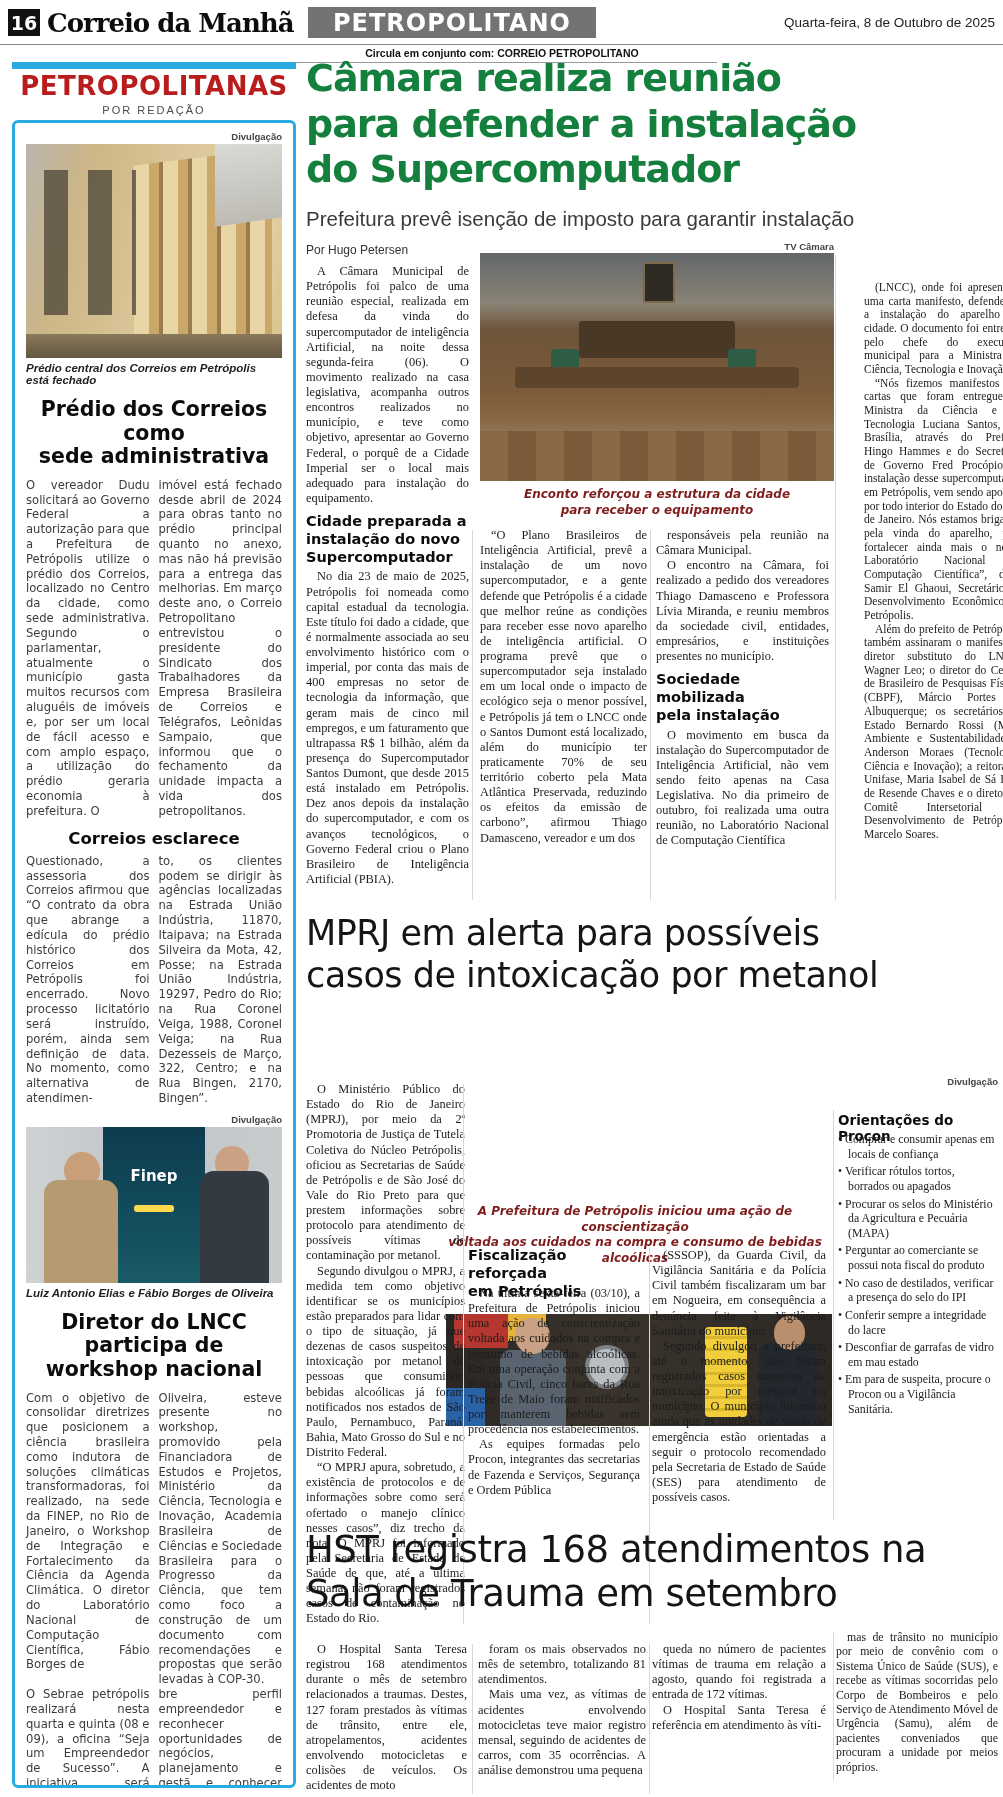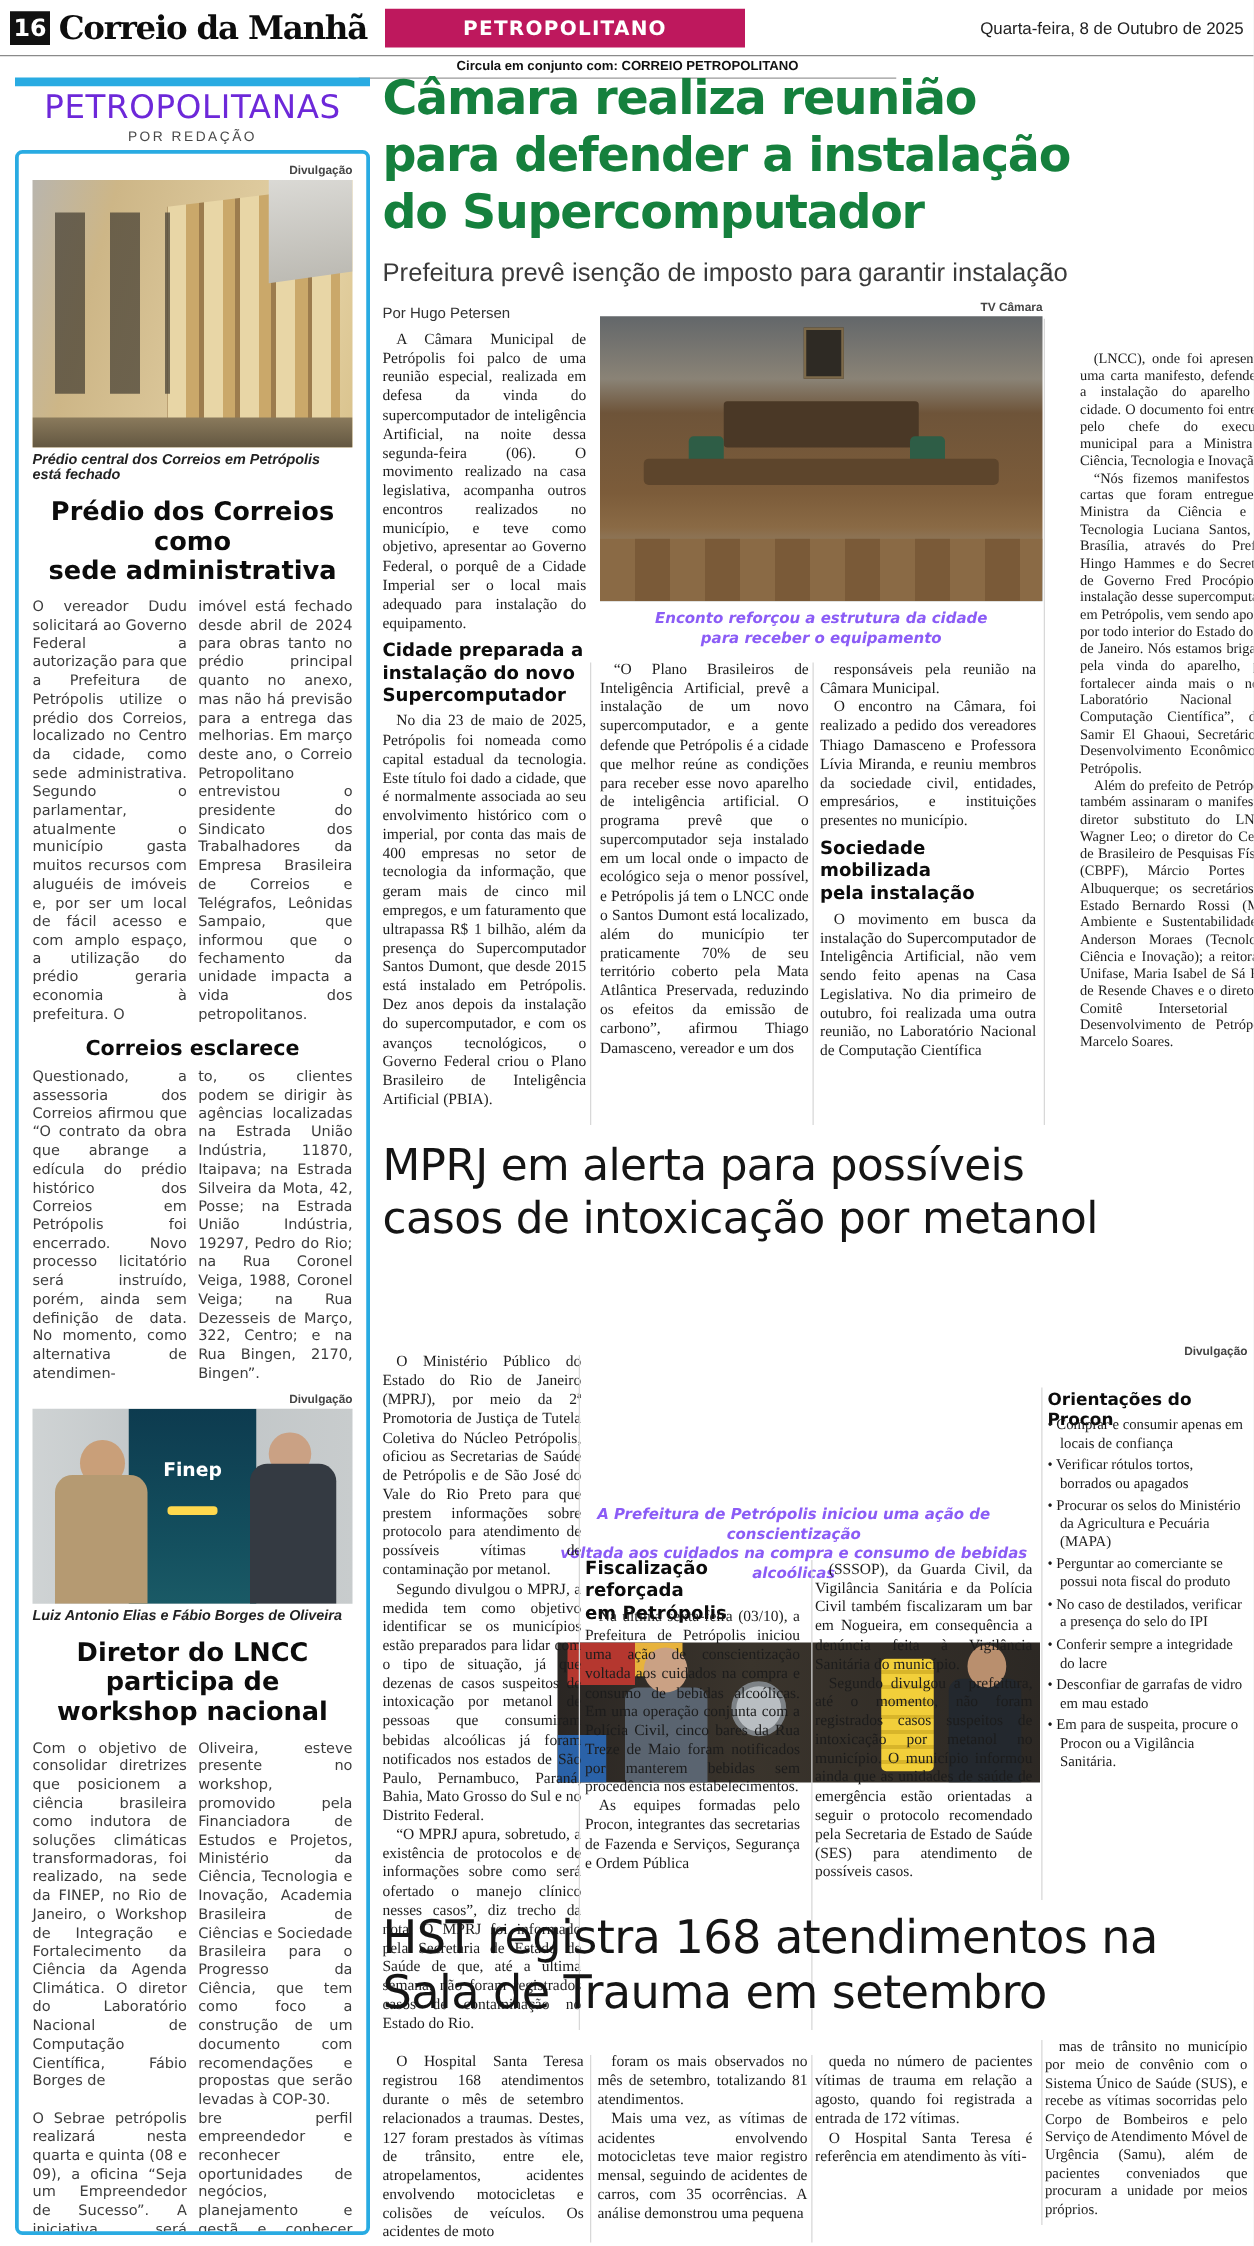--- a/index.html
+++ b/index.html
@@ -7,32 +7,32 @@
   .page { position:relative; width:1003px; height:1797px; background:#ffffff;
           font-family:"Liberation Sans",sans-serif; color:#1a1a1a; overflow:hidden; margin:0 auto; }
   .abs { position:absolute; }
 
   
   .pagenum { left:8px; top:9px; width:32px; height:27px; background:#111; color:#fff;
              font-family:"DejaVu Sans",sans-serif; font-weight:bold; font-size:19px;
              display:flex; align-items:center; justify-content:center; }
   .logo { left:47px; top:8px; font-family:"DejaVu Serif",serif; font-weight:bold;
           font-size:26px; letter-spacing:-1px; color:#0d0d0d; }
-  .banner { left:308px; top:7px; width:288px; height:31px; background:#be185d; color:#fff;
-            font-family:"DejaVu Sans",sans-serif; font-weight:bold; font-size:16px; letter-spacing:1px;
+  .banner { left:308px; top:7px; width:288px; height:31px; background:#737373; color:#fff;
+            font-family:"DejaVu Sans",sans-serif; font-weight:bold; font-size:24px; letter-spacing:1px;
             display:flex; align-items:center; justify-content:center; }
   .hdate { right:8px; top:15px; font-size:13.5px; color:#222; }
   .hrule { left:0; top:44px; width:1003px; height:1px; background:#8a8a8a; }
   .tagline { left:287px; top:47px; width:430px; text-align:center; font-size:10.5px; font-weight:bold;
              color:#111; padding-bottom:3px; border-bottom:1px solid #999; }
 
   
   .sb-bar { left:12px; top:62px; width:284px; height:7px; background:#29abe2; }
   .sb-title { left:12px; top:71px; width:284px; text-align:center; font-family:"DejaVu Sans",sans-serif;
-              font-weight:normal; font-size:26px; letter-spacing:0.5px; color:#6d28d9; }
+              font-weight:bold; font-size:26px; letter-spacing:0.5px; color:#b91c1c; }
   .sb-byline { left:12px; top:104px; width:284px; text-align:center; font-size:11px;
                letter-spacing:2px; color:#4a4a4a; }
   .sb-box { left:12px; top:120px; width:284px; height:1668px; border:3px solid #29abe2;
             border-radius:6px; padding:8px 11px; overflow:hidden; }
   .credit { text-align:right; font-size:9.5px; font-weight:bold; color:#444; margin-bottom:2px; }
   .photo { position:relative; overflow:hidden; width:100%; }
   .sb-caption { font-style:italic; font-weight:bold; font-size:11.5px; color:#222; margin:4px 0 2px; }
   .sb-title2 { text-align:center; font-family:"DejaVu Sans",sans-serif; font-weight:bold;
                font-size:20.5px; line-height:1.15; color:#0c0c0c; margin:12px 0 9px; white-space:pre-line; }
   .sb-sub { text-align:center; font-family:"DejaVu Sans",sans-serif; font-weight:bold;
@@ -40,21 +40,21 @@
   .sb-cols { display:flex; gap:9px; }
   .sb-c { flex:1; font-family:"DejaVu Sans",sans-serif; font-size:11.6px; line-height:1.28;
           color:#3c3c3c; text-align:justify; }
 
   
   .serifcol { font-family:"Liberation Serif",serif; font-size:12.4px; line-height:1.22;
               color:#1c1c1c; text-align:justify; overflow:hidden; }
   .serifcol p { margin:0; text-indent:11px; }
   .inline-sub { font-family:"DejaVu Sans",sans-serif; font-weight:bold; font-size:14.5px;
                 line-height:1.25; color:#0c0c0c; white-space:pre-line; }
-  .pcaption { font-style:italic; font-weight:bold; font-size:12px; color:#8b5cf6; text-align:center;
+  .pcaption { font-style:italic; font-weight:bold; font-size:12px; color:#7f1d1d; text-align:center;
               font-family:"DejaVu Sans",sans-serif; line-height:1.3; }
   .pcredit { text-align:right; font-size:9.5px; font-weight:bold; color:#444; }
   .vrule { width:1px; background:#d8d8d8; }
 
   
   .ma-headline { left:306px; top:56px; width:697px; font-family:"DejaVu Sans",sans-serif;
                  font-weight:bold; font-size:38px; line-height:1.2; letter-spacing:-1px;
                  color:#15803d; white-space:pre-line; }
   .ma-sub { left:306px; top:207px; width:690px; font-size:20.5px; color:#3a3a3a; }
   .ma-byline { left:306px; top:243px; font-size:12px; color:#333; }

